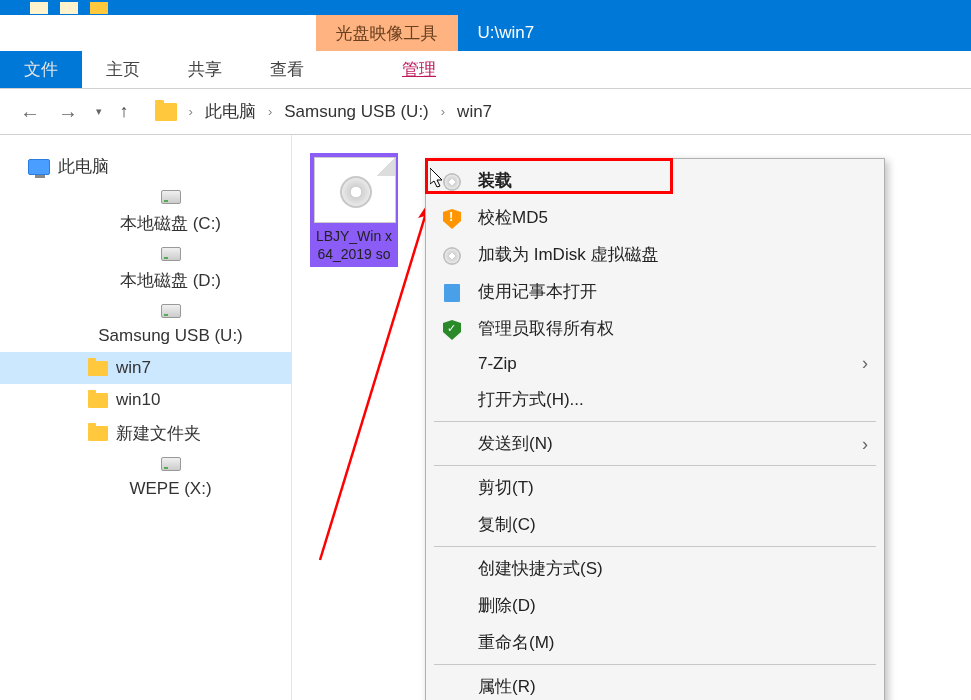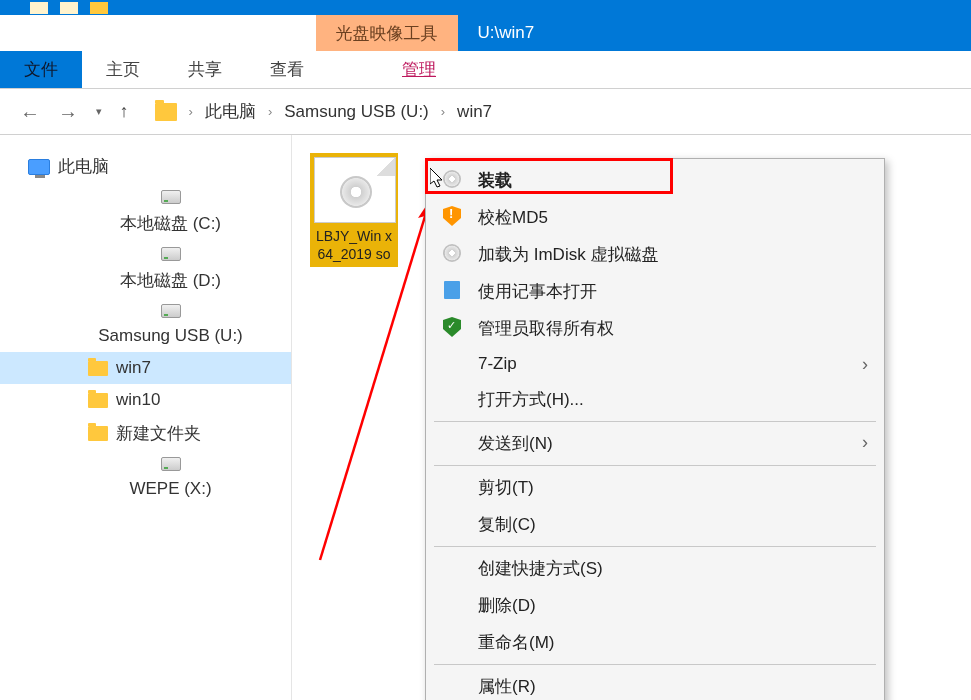--- a/index.html
+++ b/index.html
@@ -9,21 +9,21 @@
     .taskbar-item { width: 18px; height: 12px; background: #ffc83d; }
     .taskbar-item.light { background: #fff3cd; }
     
     .title-area { display: flex; height: 36px; background: #fff; }
     .title-area-left { flex: 1; background: #fff; }
     .title-tab { background: #ffb380; padding: 0 20px; display: flex; align-items: center; font-size: 17px; color: #6b4020; }
     .title-text { flex: 1.5; background: #0078d7; color: #fff; padding: 0 20px; display: flex; align-items: center; font-size: 17px; }
     
     .ribbon-tabs { display: flex; height: 38px; background: #fff; border-bottom: 1px solid #d0d0d0; }
     .ribbon-tab { padding: 0 24px; display: flex; align-items: center; font-size: 17px; color: #444; cursor: pointer; }
-    .ribbon-tab.active { background: #0078d7; color: #0f172a; }
+    .ribbon-tab.active { background: #0078d7; color: #e5e5e5; }
     .ribbon-tab.contextual { color: #be185d; margin-left: 50px; text-decoration: underline; }
     
     .nav-bar { height: 46px; background: #fff; border-bottom: 1px solid #d0d0d0; display: flex; align-items: center; padding: 0 20px; gap: 18px; }
     .nav-arrow { font-size: 20px; color: #666; cursor: pointer; user-select: none; }
     .nav-dropdown { font-size: 11px; color: #666; }
     .nav-up { font-size: 18px; color: #444; cursor: pointer; }
     .breadcrumb { display: flex; align-items: center; gap: 10px; margin-left: 8px; font-size: 17px; color: #333; }
     .folder-small-icon { width: 22px; height: 18px; background: #ffc83d; border-radius: 1px; position: relative; }
     .folder-small-icon::before { content: ''; position: absolute; top: -3px; left: 0; width: 9px; height: 3px; background: #ffc83d; border-radius: 1px 1px 0 0; }
     .crumb-sep { color: #888; font-size: 13px; margin: 0 2px; }
@@ -35,28 +35,28 @@
     .tree-item.level2 { padding-left: 62px; flex-direction: column; }
     .tree-item.level3 { padding-left: 88px; }
     .pc-icon { width: 22px; height: 16px; background: #4a9eff; border: 1px solid #2a7edf; border-radius: 2px; position: relative; }
     .pc-icon::after { content: ''; position: absolute; bottom: -4px; left: 6px; width: 10px; height: 3px; background: #888; }
     .drive-icon { width: 20px; height: 14px; background: linear-gradient(#f0f0f0, #ccc); border: 1px solid #999; border-radius: 2px; position: relative; }
     .drive-icon::after { content: ''; position: absolute; bottom: 1px; left: 2px; width: 4px; height: 2px; background: #5a5; }
     .folder-icon { width: 20px; height: 15px; background: #ffc83d; border-radius: 1px; position: relative; }
     .folder-icon::before { content: ''; position: absolute; top: -3px; left: 0; width: 8px; height: 3px; background: #ffc83d; border-radius: 1px 1px 0 0; }
     
     .content { flex: 1; padding: 18px; position: relative; }
-    .file-item { width: 88px; text-align: center; position: relative; background: #eab308; padding: 4px; }
+    .file-item { width: 88px; text-align: center; position: relative; background: #8b5cf6; padding: 4px; }
     .file-thumb { width: 82px; height: 66px; background: #fff; border: 1px solid #ccc; margin: 0 auto 4px; position: relative; }
     .file-thumb::before { content: ''; position: absolute; top: 0; right: 0; width: 18px; height: 18px; background: linear-gradient(135deg, #fff 48%, #ddd 50%); }
     .disc-icon-large { width: 32px; height: 32px; border-radius: 50%; background: radial-gradient(circle, #fff 22%, #d0d0d0 24%, #e8e8e8 60%, #c8c8c8 63%); position: absolute; top: 18px; left: 25px; }
     .file-name { font-size: 14px; color: #222; line-height: 1.3; word-break: break-all; }
     
     .context-menu { position: absolute; top: 158px; left: 425px; width: 460px; background: #f5f5f5; border: 1px solid #b0b0b0; box-shadow: 3px 3px 8px rgba(0,0,0,0.25); z-index: 100; padding: 3px 0; }
-    .menu-item { display: flex; align-items: flex-start; padding: 7px 14px; font-size: 17px; color: #222; cursor: pointer; position: relative; }
+    .menu-item { display: flex; align-items: flex-end; padding: 7px 14px; font-size: 17px; color: #222; cursor: pointer; position: relative; }
     .menu-item.bold { font-weight: bold; }
     .menu-icon { width: 24px; height: 20px; margin-right: 14px; display: flex; align-items: center; justify-content: center; flex-shrink: 0; }
     .menu-spacer { width: 38px; flex-shrink: 0; }
     .menu-sep { height: 1px; background: #c8c8c8; margin: 3px 8px; }
     .menu-arrow { position: absolute; right: 16px; color: #666; font-size: 18px; }
     .disc-small { width: 18px; height: 18px; border-radius: 50%; background: radial-gradient(circle, #fff 20%, #d0d0d0 22%, #e8e8e8 55%, #c0c0c0 60%); }
     .shield-orange { width: 18px; height: 20px; background: #ff9500; clip-path: polygon(50% 0, 100% 15%, 100% 60%, 50% 100%, 0 60%, 0 15%); position: relative; }
     .shield-orange::after { content: '!'; position: absolute; color: #fff; font-weight: bold; font-size: 13px; left: 6px; top: 0; }
     .notepad-icon { width: 16px; height: 18px; background: #4aa0e8; border-radius: 1px; }
     .shield-green { width: 18px; height: 20px; background: #2a8a2a; clip-path: polygon(50% 0, 100% 15%, 100% 60%, 50% 100%, 0 60%, 0 15%); position: relative; }

